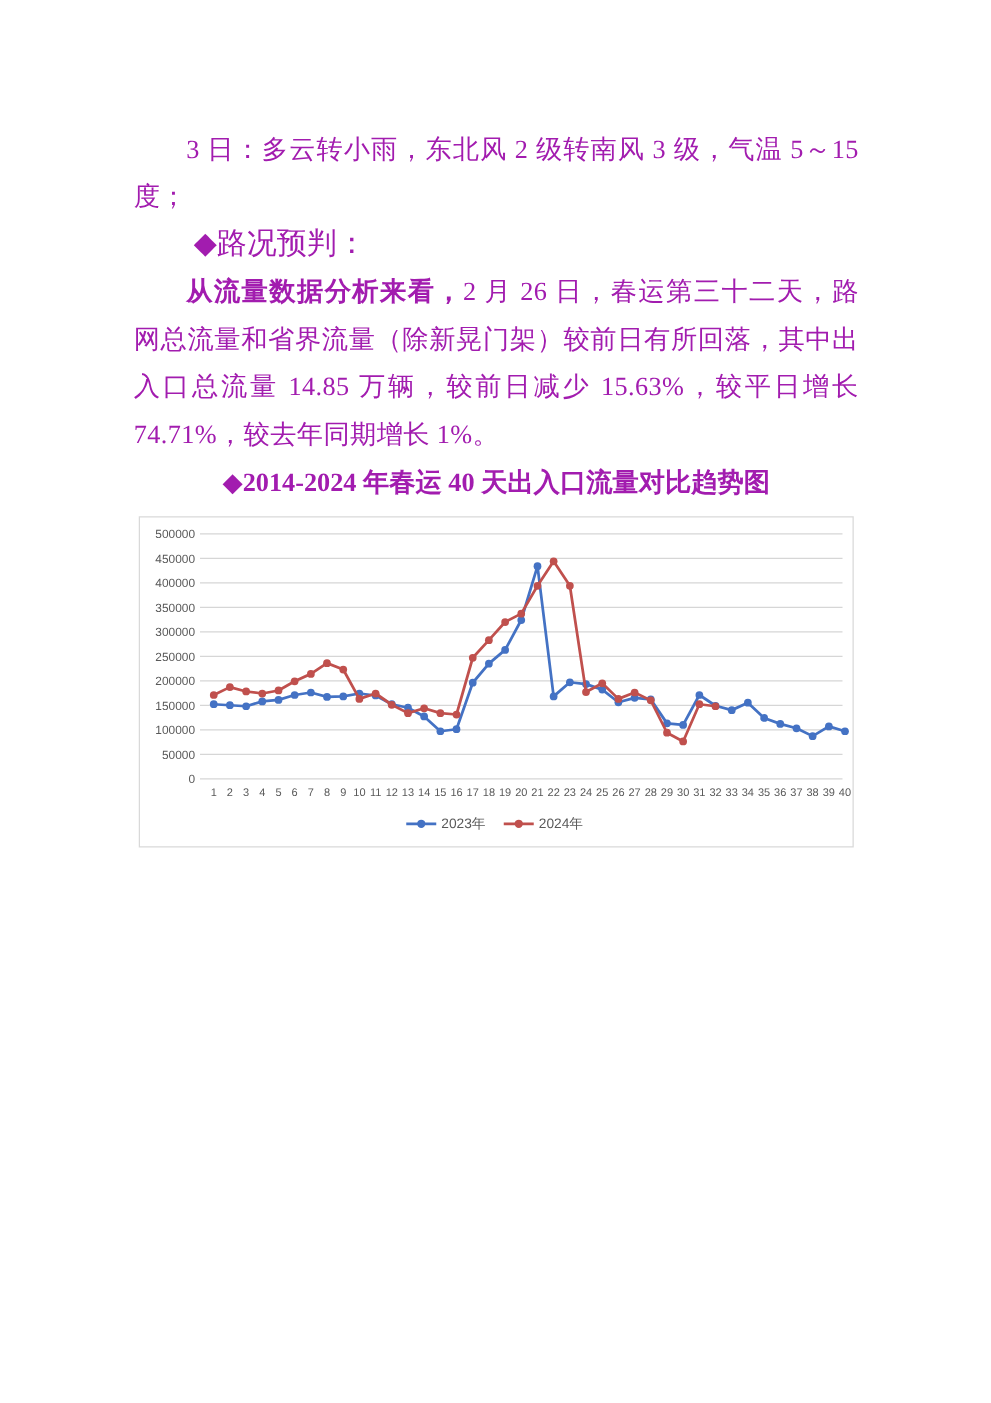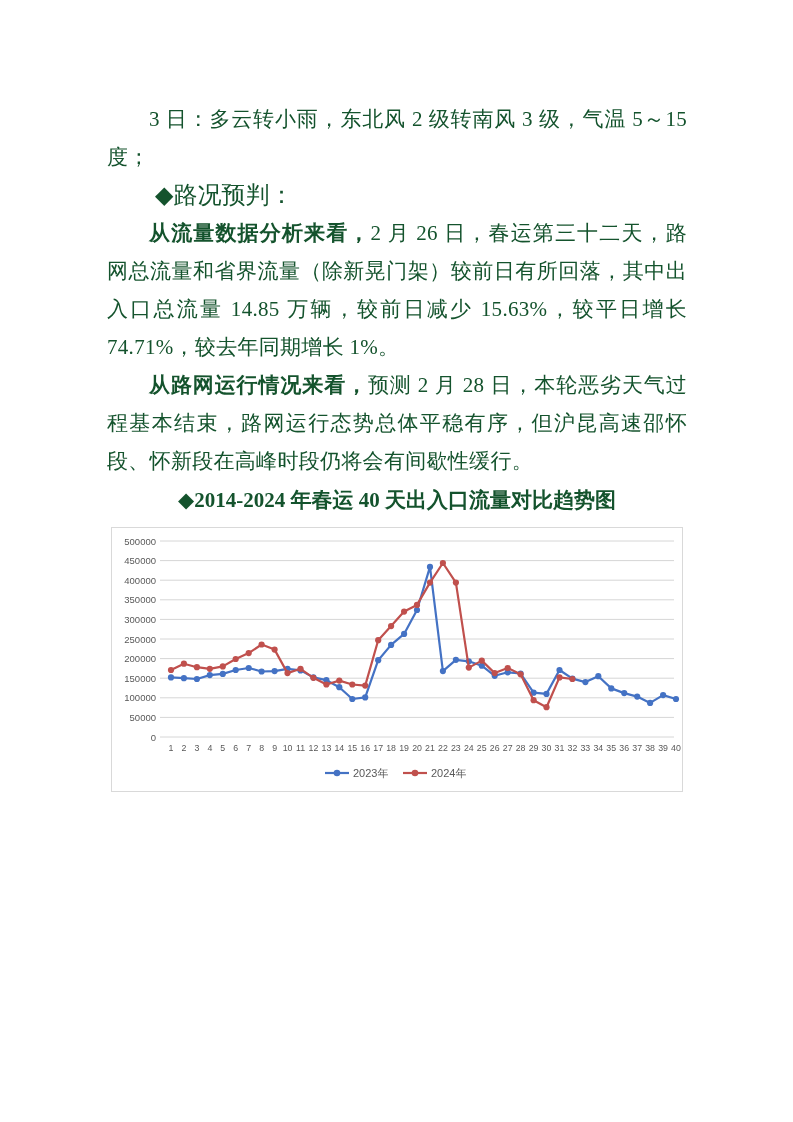--- a/index.html
+++ b/index.html
@@ -3,21 +3,21 @@
 <meta charset="utf-8">
 <style>
   html,body{margin:0;padding:0;background:#888;}
   .page{
     position:relative;
     width:793px;height:1122px;
     background:#ffffff;
     margin:0 auto;
     overflow:hidden;
     font-family:"Liberation Serif","DejaVu Serif",serif;
-    color:#14532d;
+    color:#a21caf;
   }
   .content{
     position:absolute;
     left:107px;
     width:580px;
     top:100px;
   }
   .para{
     margin:0;
     font-size:21px;
@@ -59,21 +59,20 @@
 
 <div class="page">
   <div class="content">
 
     <p class="para">3 日：多云转小雨，东北风 2 级转南风 3 级，气温 5～15 度；</p>
 
     <p class="heading">◆路况预判：</p>
 
     <p class="para"><b>从流量数据分析来看，</b><span>2 月 26 日，春运第三十二天，路网总流量和省界流量（除新晃门架）较前日有所回落，其中出入口总流量 14.85 万辆，较前日减少 15.63%，较平日增长 74.71%，较去年同期增长 1%。</span></p>
 
-    <p class="para"><b>从路网运行情况来看，</b><span>预测 2 月 28 日，本轮恶劣天气过程基本结束，路网运行态势总体平稳有序，但沪昆高速邵怀段、怀新段在高峰时段仍将会有间歇性缓行。</span></p>
 
     <p class="chart-heading">◆2014-2024 年春运 40 天出入口流量对比趋势图</p>
 
     <div class="chart-box">
       <svg id="chart-svg" width="570" height="261">
           <line x1="48" y1="209" x2="562" y2="209" stroke="#d6d6d6" stroke-width="1"></line>
           <text x="44" y="212.5" text-anchor="end" font-size="9.5" class="chart-text">0</text>
           <line x1="48" y1="189.4" x2="562" y2="189.4" stroke="#d6d6d6" stroke-width="1"></line>
           <text x="44" y="192.9" text-anchor="end" font-size="9.5" class="chart-text">50000</text>
           <line x1="48" y1="169.8" x2="562" y2="169.8" stroke="#d6d6d6" stroke-width="1"></line>

